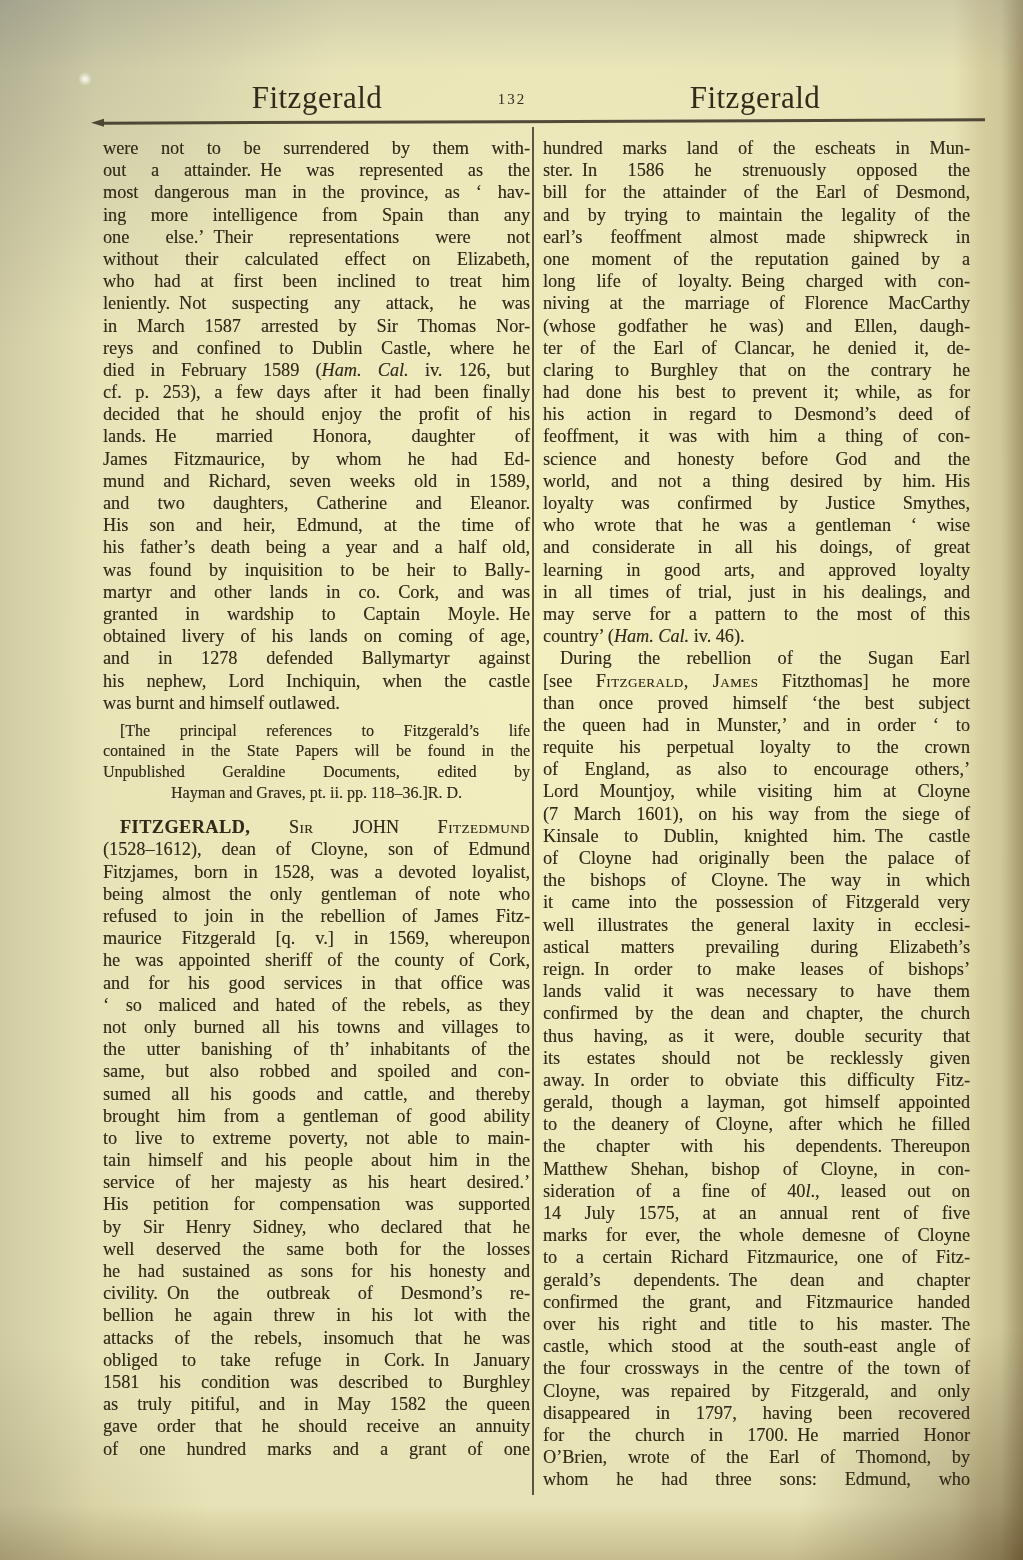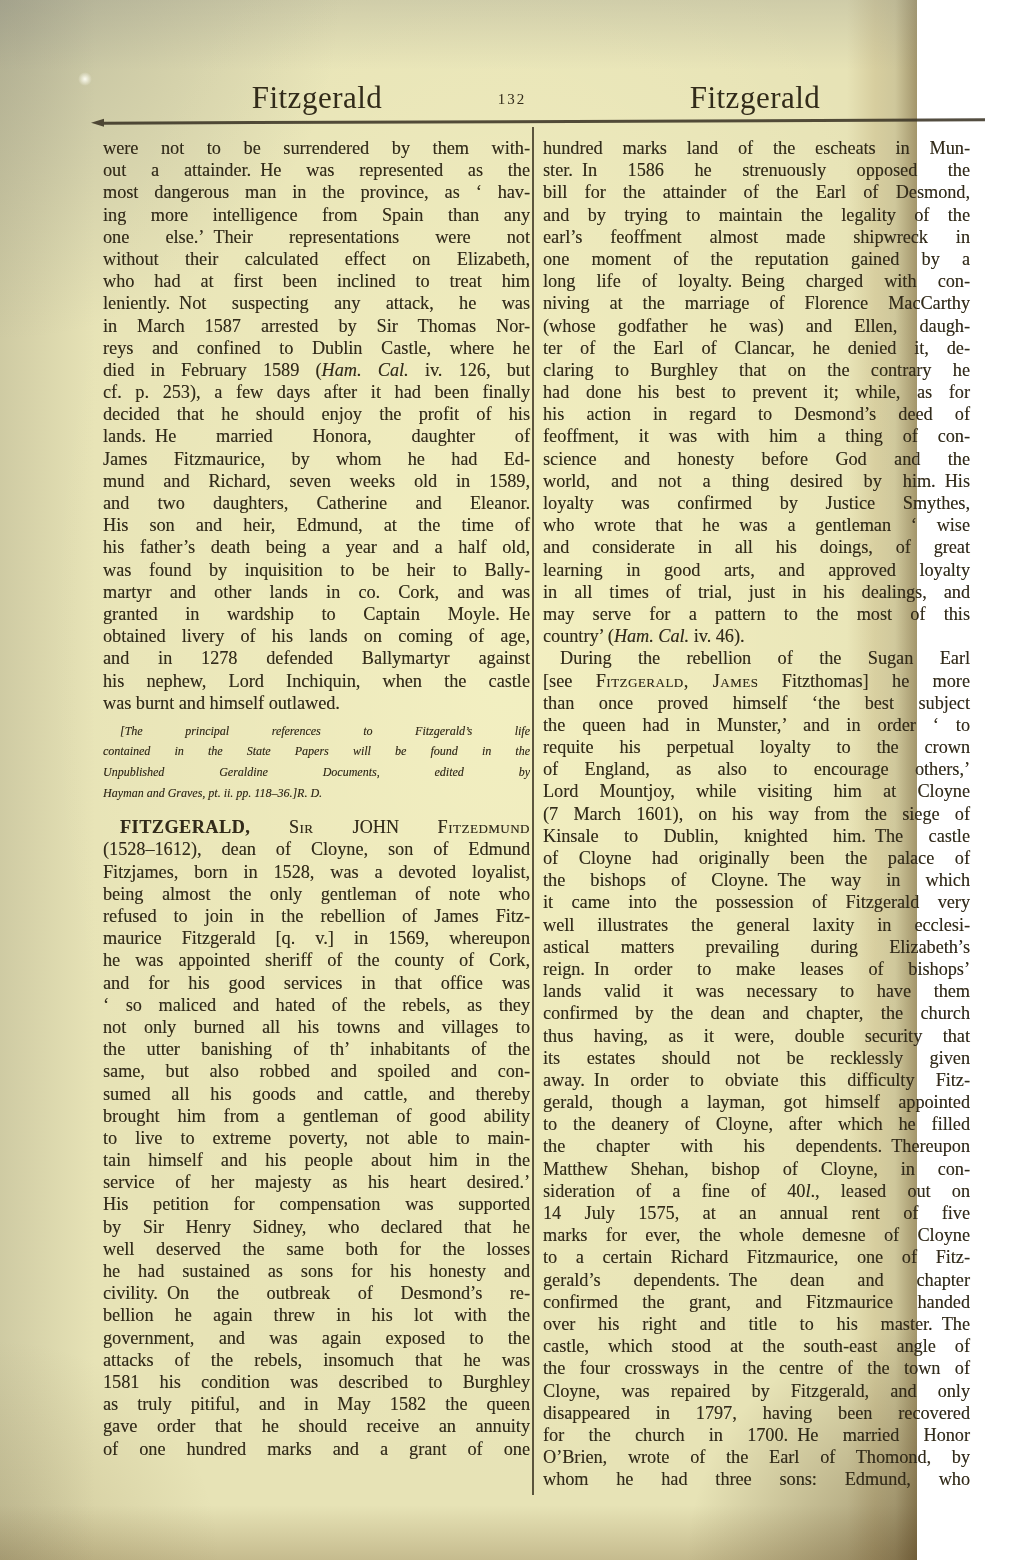--- a/index.html
+++ b/index.html
@@ -2,21 +2,21 @@
 <html><head>
 <meta charset="utf-8">
 <style>
   html,body{margin:0;padding:0;}
   body{
     width:1023px;height:1560px;overflow:hidden;
     font-family:"Liberation Serif","DejaVu Serif",serif;
     color:#322b1a;
   }
   #page{
-    position:relative;width:917px;height:1560px;
+    position:relative;width:1023px;height:1560px;
     background:
       radial-gradient(circle at 0% 0%, rgba(120,122,115,0.38), rgba(120,122,115,0) 340px),
       radial-gradient(circle at 100% 100%, rgba(70,48,18,0.45), rgba(70,48,18,0) 230px),
       radial-gradient(circle at 0% 100%, rgba(110,92,50,0.22), rgba(110,92,50,0) 220px),
       linear-gradient(to bottom, rgba(150,150,136,0.30), rgba(150,150,136,0) 70px),
       linear-gradient(to right, rgba(120,115,95,0.22), rgba(120,115,95,0) 95px),
       linear-gradient(to left, rgba(95,72,32,0.50) 0px, rgba(95,72,32,0.18) 22px, rgba(150,120,65,0.20) 42px, rgba(150,120,65,0) 70px),
       linear-gradient(to top, rgba(120,95,50,0.30), rgba(120,95,50,0) 55px),
       radial-gradient(ellipse at 55% 42%, rgba(255,252,205,0.50), rgba(255,252,205,0) 65%),
       #e7e3b6;
@@ -49,25 +49,25 @@
     background:rgba(55,48,30,0.8);
   }
   .col{
     position:absolute;top:137px;width:427px;
     font-size:18.2px;line-height:22.18px;
     text-shadow:0.2px 0.2px 0.3px rgba(50,43,26,0.45);
   }
   #col-left{left:103px;}
   #col-right{left:543px;}
   .block{margin:0;}
-  .block.ref{font-size:12px;line-height:20.6px;margin:7px 0 13px 0;font-style:italic;}
+  .block.ref{font-size:16px;line-height:20.6px;margin:7px 0 13px 0;}
   .line{text-align:justify;text-align-last:justify;}
   .line.al{text-align-last:left;}
   .line.ind{text-indent:17px;}
-  .line.split{display:flex;justify-content:flex-start;text-align-last:auto;}
+  .line.split{display:flex;justify-content:center;text-align-last:auto;}
   .s-b{font-weight:bold;letter-spacing:0.5px;}
   .s-sc{font-variant:small-caps;letter-spacing:0.5px;}
   .s-i{font-style:italic;}
 </style>
 </head>
 <body>
 
 <div id="page">
   <div class="speck"></div>
 
@@ -133,22 +133,22 @@
         <div class="line">brought him from a gentleman of good ability</div>
         <div class="line">to live to extreme poverty, not able to main-</div>
         <div class="line">tain himself and his people about him in the</div>
         <div class="line">service of her majesty as his heart desired.’</div>
         <div class="line">His petition for compensation was supported</div>
         <div class="line">by Sir Henry Sidney, who declared that he</div>
         <div class="line">well deserved the same both for the losses</div>
         <div class="line">he had sustained as sons for his honesty and</div>
         <div class="line">civility. On the outbreak of Desmond’s re-</div>
         <div class="line">bellion he again threw in his lot with the</div>
-        <div class="line">government, and was again exposed to the</div>
         <div class="line">attacks of the rebels, insomuch that he was</div>
+        <div class="line">obliged to take refuge in Cork. In January</div>
         <div class="line">1581 his condition was described to Burghley</div>
         <div class="line">as truly pitiful, and in May 1582 the queen</div>
         <div class="line">gave order that he should receive an annuity</div>
         <div class="line">of one hundred marks and a grant of one</div>
       </div>
     </div>
   <div id="col-right" class="col">
       <div class="block body">
         <div class="line">hundred marks land of the escheats in Mun-</div>
         <div class="line">ster. In 1586 he strenuously opposed the</div>

